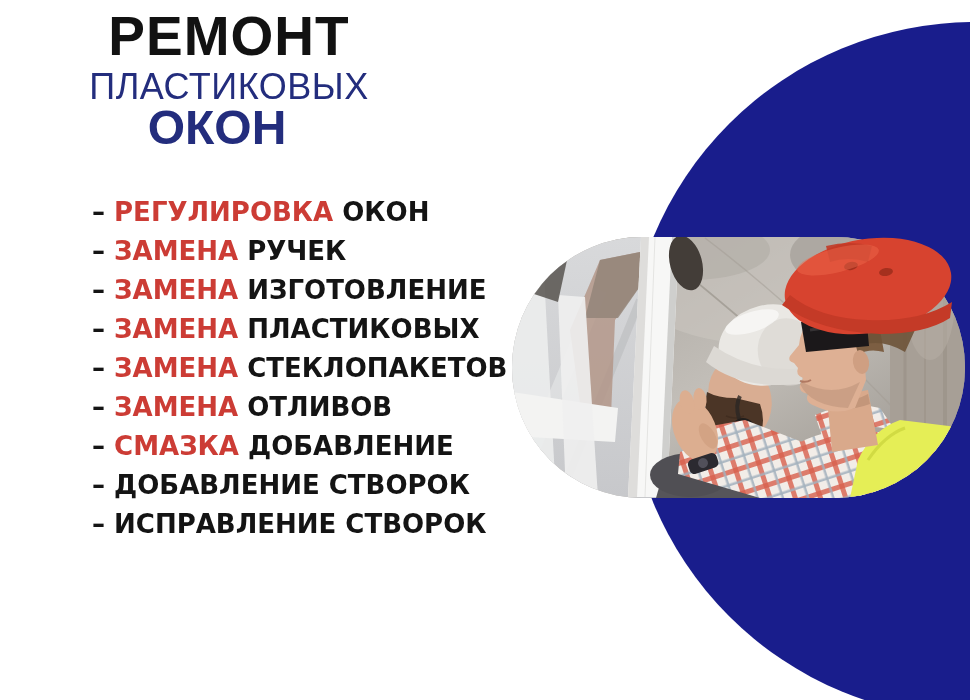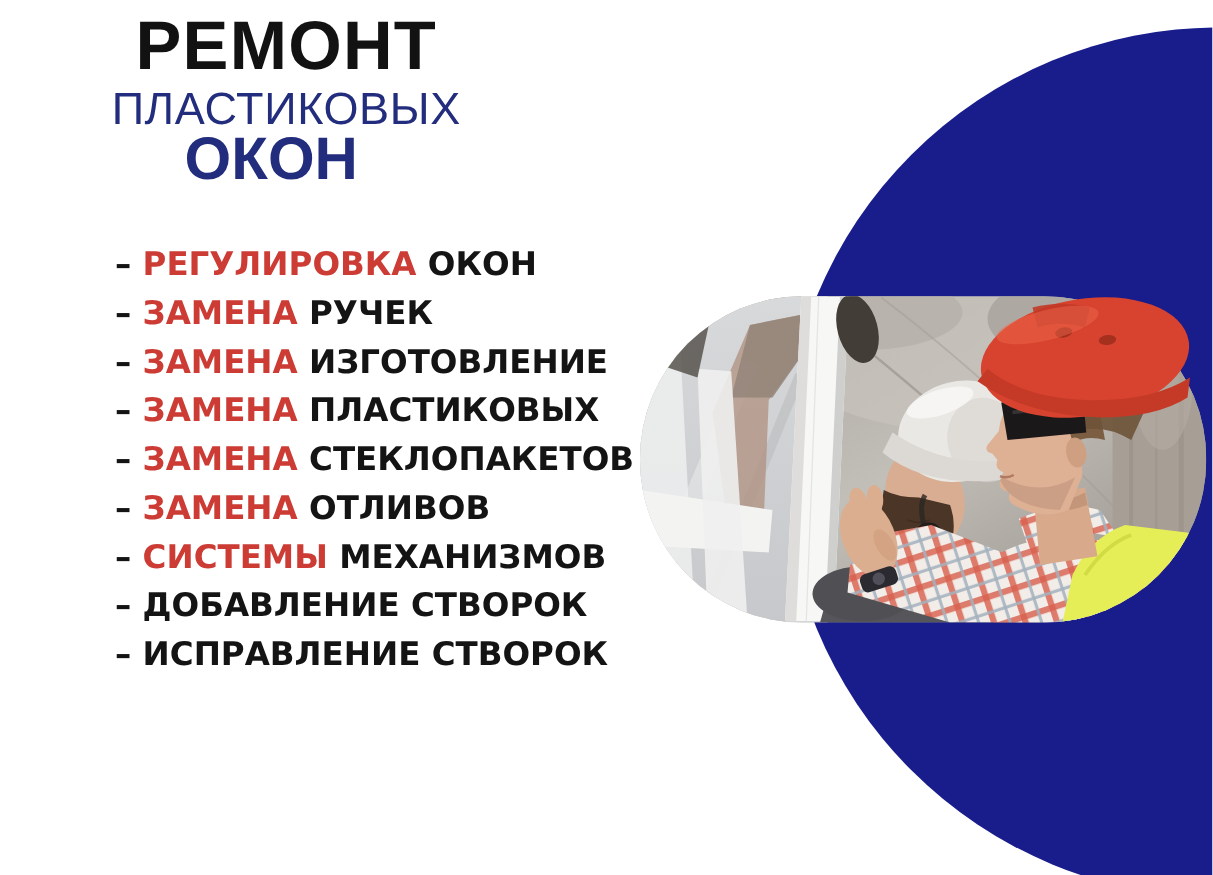--- a/index.html
+++ b/index.html
@@ -195,22 +195,22 @@
       <span class="svc-highlight">ЗАМЕНА</span>
       <span class="svc-rest">СТЕКЛОПАКЕТОВ</span>
     </div>
     <div class="svc-line">
       <span class="svc-bullet">–</span>
       <span class="svc-highlight">ЗАМЕНА</span>
       <span class="svc-rest">ОТЛИВОВ</span>
     </div>
     <div class="svc-line">
       <span class="svc-bullet">–</span>
-      <span class="svc-highlight">СИСТЕМЫ</span>
-      <span class="svc-rest">МЕХАНИЗМОВ</span>
+      <span class="svc-highlight">СМАЗКА</span>
+      <span class="svc-rest">ДОБАВЛЕНИЕ</span>
     </div>
     <div class="svc-line">
       <span class="svc-bullet">–</span>
       <span class="svc-highlight"></span>
       <span class="svc-rest">ДОБАВЛЕНИЕ СТВОРОК</span>
     </div>
     <div class="svc-line">
       <span class="svc-bullet">–</span>
       <span class="svc-highlight"></span>
       <span class="svc-rest">ИСПРАВЛЕНИЕ СТВОРОК</span>

